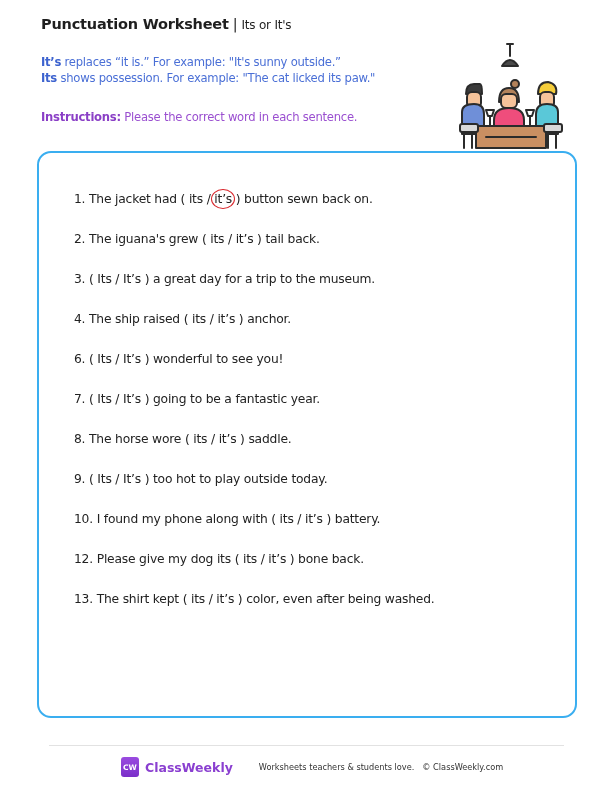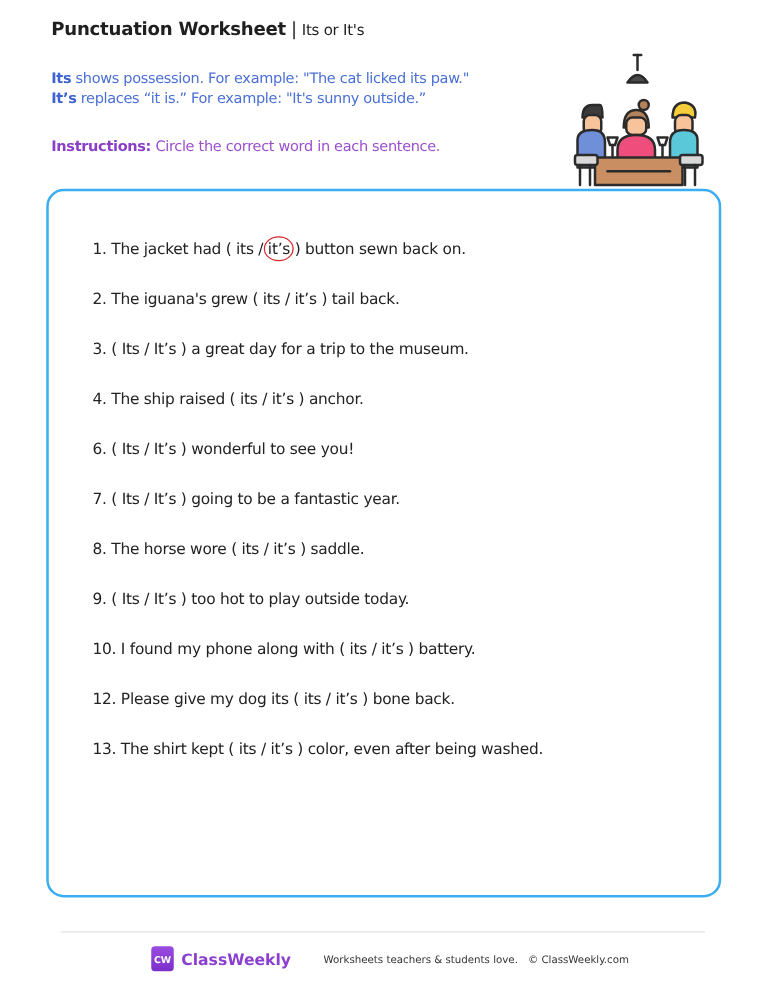--- a/index.html
+++ b/index.html
@@ -59,26 +59,26 @@
     .copyright { margin-left: 8px; font-size: 8.2px; color: #333; }
   </style>
 </head>
 <body>
 
 <div class="title">
   <span class="main">Punctuation Worksheet</span><span class="sep">|</span><span class="sub">Its or It's</span>
 </div>
 
 <div class="intro">
+  <div><b>It’s</b><span> replaces “it is.” For example: "It's sunny outside.”</span></div>
   <div><b>Its</b><span> shows possession. For example: "The cat licked its paw."</span></div>
-  <div><b>It’s</b><span> replaces “it is.” For example: "It's sunny outside.”</span></div>
 </div>
 
 <div class="instructions">
-  <b>Instructions:</b><span> Circle the correct word in each sentence.</span>
+  <b>Instructions:</b><span> Please the correct word in each sentence.</span>
 </div>
 
 <div class="illustration">
   <svg width="116" height="108" viewBox="0 0 116 108">
     <g stroke="#2b2b2b" stroke-width="2" stroke-linejoin="round" stroke-linecap="round">
 
       <line x1="58" y1="2" x2="58" y2="14"></line>
       <line x1="55" y1="2" x2="61" y2="2"></line>
       <path d="M50 24 Q58 12 66 24 Z" fill="#4a4a4a"></path>
 

